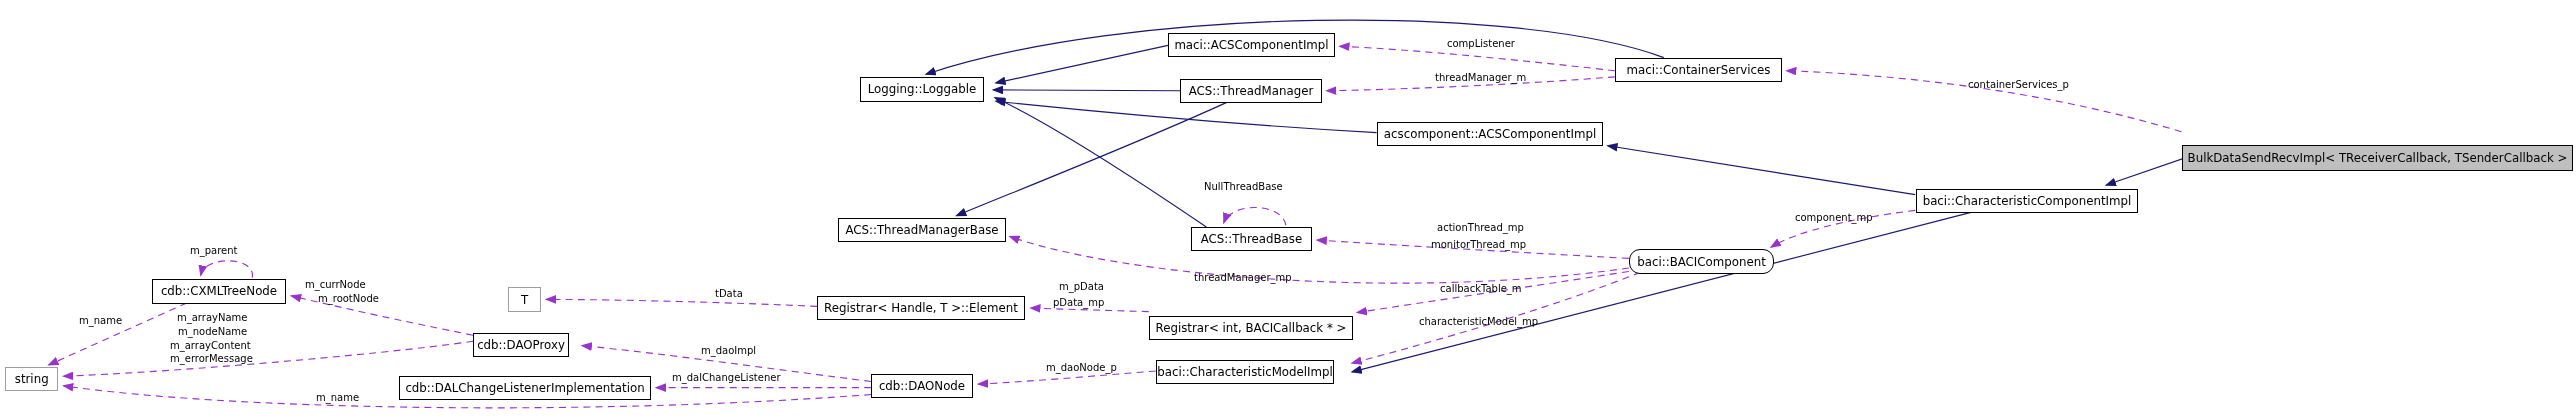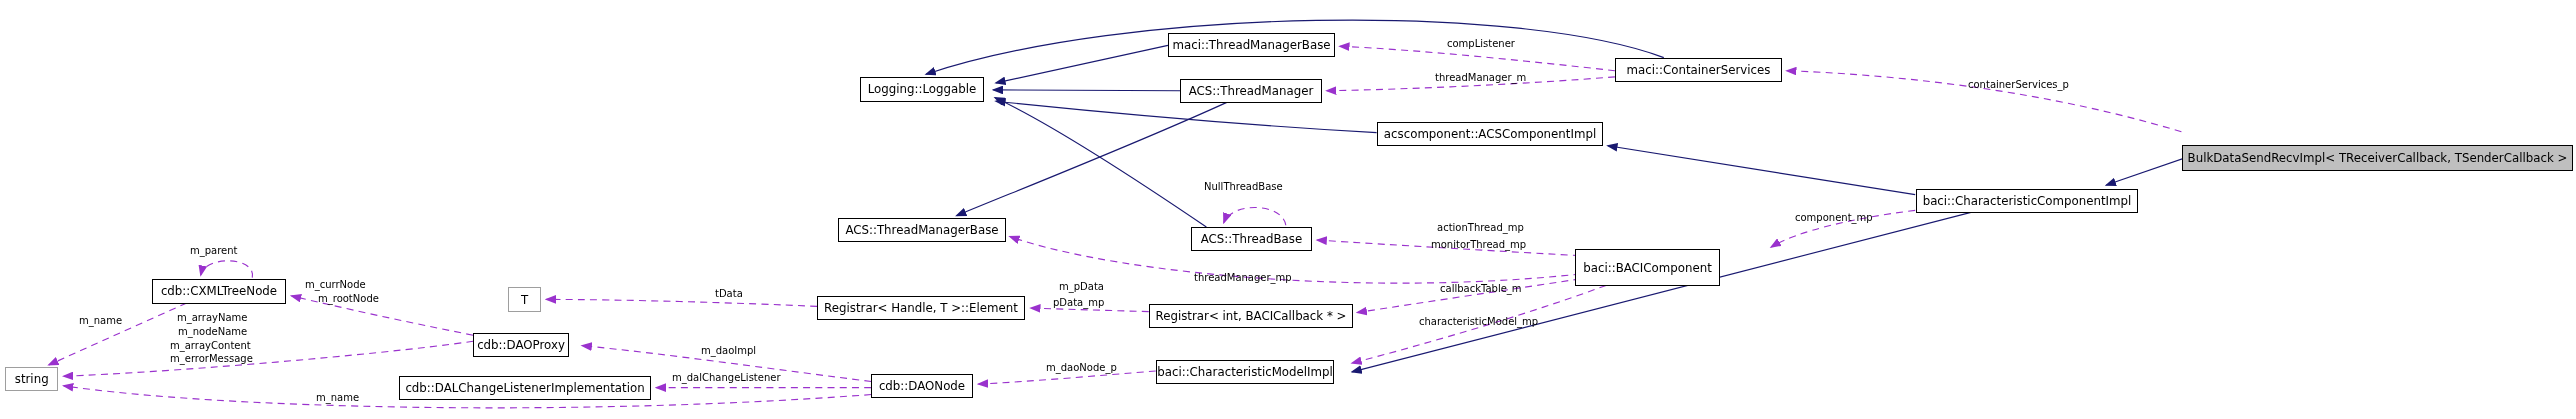--- a/index.html
+++ b/index.html
@@ -79,33 +79,33 @@
       <path d="M997,444 L751,444" marker-end="url(#arrow-use)"></path>
       <path d="M997,452 C650,478 250,468 72,442" marker-end="url(#arrow-use)"></path>
       <path d="M213,347 L55,418" marker-end="url(#arrow-use)"></path>
       <path d="M541,391 C420,408 182,427 72,431" marker-end="url(#arrow-use)"></path>
       <path d="M541,384 C460,368 388,352 333,339" marker-end="url(#arrow-use)"></path>
       <path d="M288,318 C293,294 234,292 229,315" marker-end="url(#arrow-use)"></path>
     </g>
   </svg>
 
   <div class="node" style="left:860px;top:77px;width:124px;height:24.5px;">Logging::Loggable</div>
-  <div class="node" style="left:1168px;top:33px;width:167px;height:23.6px;">maci::ThreadManagerBase</div>
+  <div class="node" style="left:1168px;top:33px;width:167px;height:23.6px;">maci::ACSComponentImpl</div>
   <div class="node" style="left:1180px;top:79px;width:142px;height:23.6px;">ACS::ThreadManager</div>
   <div class="node" style="left:1615px;top:58px;width:167px;height:23.6px;">maci::ContainerServices</div>
   <div class="node highlight" style="left:2182px;top:124px;width:391px;height:26px;">BulkDataSendRecvImpl&lt; TReceiverCallback, TSenderCallback &gt;</div>
   <div class="node" style="left:1377px;top:122px;width:226px;height:23.6px;">acscomponent::ACSComponentImpl</div>
   <div class="node" style="left:1916px;top:189px;width:222px;height:23.6px;">baci::CharacteristicComponentImpl</div>
   <div class="node" style="left:838px;top:218px;width:168px;height:23.6px;text-align:center;">ACS::ThreadManagerBase</div>
   <div class="node" style="left:1191px;top:227px;width:121px;height:24px;">ACS::ThreadBase</div>
-  <div class="node" style="left:1575px;top:249px;width:145px;height:37px;">baci::BACIComponent</div>
+  <div class="node" style="left:1629px;top:249px;width:145px;height:25px;border-radius:11px;">baci::BACIComponent</div>
   <div class="node thick" style="left:152px;top:279px;width:134px;height:24.5px;">cdb::CXMLTreeNode</div>
   <div class="node gray-border" style="left:508px;top:287px;width:33px;height:25px;">T</div>
   <div class="node" style="left:817px;top:296px;width:208px;height:23.6px;">Registrar&lt; Handle, T &gt;::Element</div>
-  <div class="node" style="left:1149px;top:304px;width:204px;height:23.6px;">Registrar&lt; int, BACICallback * &gt;</div>
+  <div class="node" style="left:1149px;top:316px;width:204px;height:23.6px;">Registrar&lt; int, BACICallback * &gt;</div>
   <div class="node" style="left:473px;top:333px;width:96px;height:23.6px;">cdb::DAOProxy</div>
   <div class="node gray-border" style="left:5.2px;top:367px;width:53px;height:23.6px;">string</div>
   <div class="node" style="left:399px;top:376px;width:252px;height:23.6px;">cdb::DALChangeListenerImplementation</div>
   <div class="node" style="left:871px;top:374px;width:102px;height:23.6px;">cdb::DAONode</div>
   <div class="node" style="left:1156px;top:360px;width:178px;height:23.6px;text-align:center;">baci::CharacteristicModelImpl</div>
 
   <div class="elabel" style="left:1447px;top:38px;">compListener</div>
   <div class="elabel" style="left:1435px;top:72px;">threadManager_m</div>
   <div class="elabel" style="left:1968px;top:79px;">containerServices_p</div>
   <div class="elabel" style="left:1204px;top:181px;">NullThreadBase</div>

